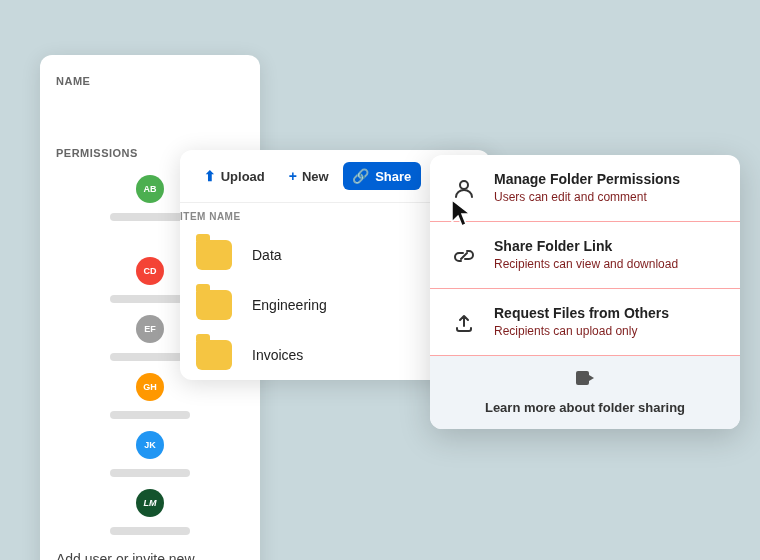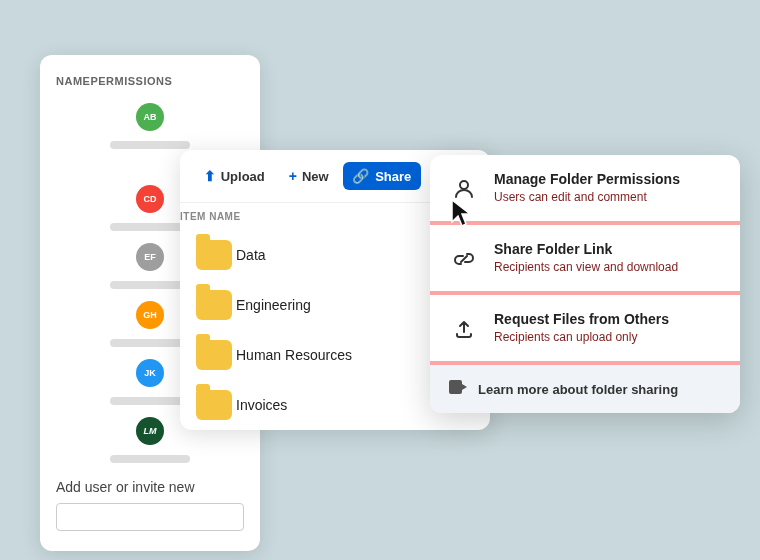--- a/index.html
+++ b/index.html
@@ -18,21 +18,23 @@
       top: 55px;
       left: 40px;
       width: 220px;
       background: #fff;
       border-radius: 12px;
       padding: 20px 16px;
       box-shadow: 0 4px 20px rgba(0,0,0,0.12);
     }
     .bg-panel-header {
       display: flex;
+      gap: 60px;
       margin-bottom: 16px;
+      flex-direction: column;
     }
     .bg-panel-header span {
       font-size: 11px;
       font-weight: 700;
       color: #666;
       letter-spacing: 0.5px;
       text-transform: uppercase;
     }
     .user-row {
       display: flex;
@@ -139,21 +141,21 @@
       padding: 8px 0;
       font-size: 10px;
       font-weight: 700;
       color: #888;
       letter-spacing: 0.5px;
       text-transform: uppercase;
     }
     .file-row {
       display: flex;
       align-items: center;
-      gap: 4px;
+      gap: 20px;
       padding: 10px 16px;
       cursor: pointer;
     }
     .folder-icon {
       width: 36px;
       height: 30px;
       background: #f5c542;
       border-radius: 2px 6px 6px 6px;
       position: relative;
       flex-shrink: 0;
@@ -184,21 +186,21 @@
       box-shadow: 0 8px 32px rgba(0,0,0,0.18);
       z-index: 30;
       overflow: hidden;
     }
     .dropdown-item {
       display: flex;
       align-items: flex-start;
       gap: 14px;
       padding: 16px 18px;
       cursor: pointer;
-      border-bottom: 4px solid #fca5a5;
+      border-bottom: 1px solid #fca5a5;
     }
     .dropdown-item:last-child {
       border-bottom: none;
     }
     .dropdown-icon {
       width: 32px;
       height: 32px;
       flex-shrink: 0;
       display: flex;
       align-items: center;
@@ -216,20 +218,21 @@
       font-size: 12px;
       color: #7f1d1d;
     }
     .learn-more-item {
       background: #f0f4f8;
       display: flex;
       align-items: center;
       gap: 10px;
       padding: 14px 18px;
       cursor: pointer;
+      flex-direction: column;
     }
     .learn-more-icon {
       font-size: 16px;
     }
     .learn-more-text {
       font-size: 13px;
       font-weight: 600;
       color: #333;
     }
 
@@ -325,24 +328,20 @@
   <div class="file-row">
     <div class="folder-icon"></div>
     <span class="file-name">Data</span>
   </div>
   <div class="file-row">
     <div class="folder-icon"></div>
     <span class="file-name">Engineering</span>
   </div>
   <div class="file-row">
     <div class="folder-icon"></div>
-    <span class="file-name">Human Resources</span>
-  </div>
-  <div class="file-row">
-    <div class="folder-icon"></div>
     <span class="file-name">Invoices</span>
   </div>
 </div>
 
 <div class="cursor-arrow">
   <svg viewBox="0 0 28 32" fill="none" xmlns="http://www.w3.org/2000/svg">
     <path d="M2 2L2 24L8 18L12 28L16 26L12 16H20L2 2Z" fill="#111" stroke="#fff" stroke-width="1.5"></path>
   </svg>
 </div>
 

